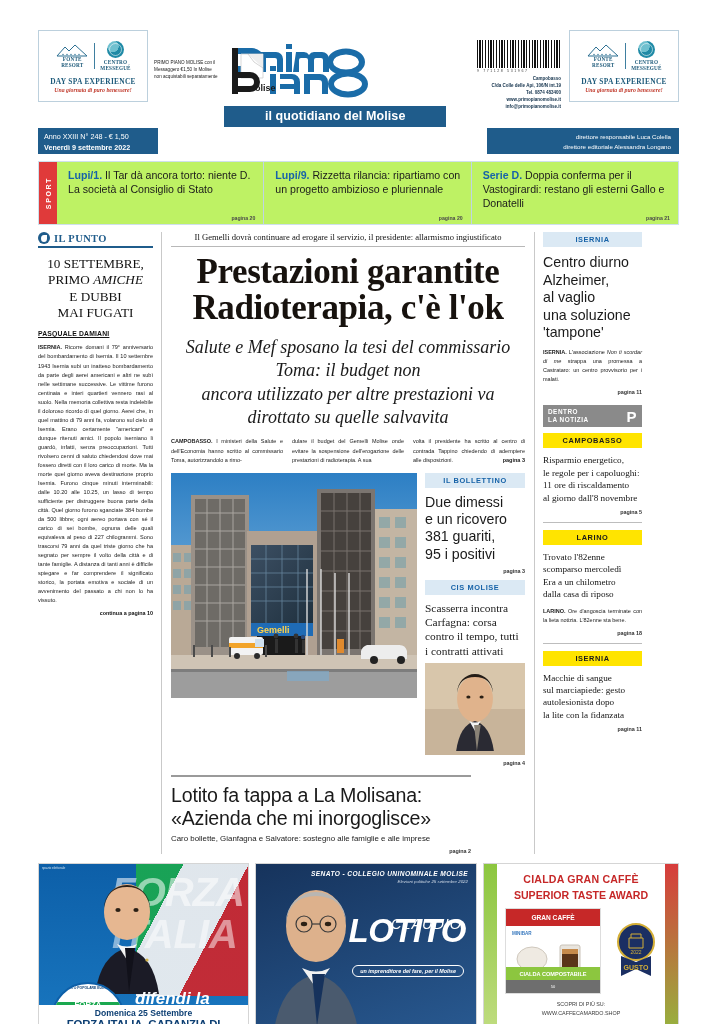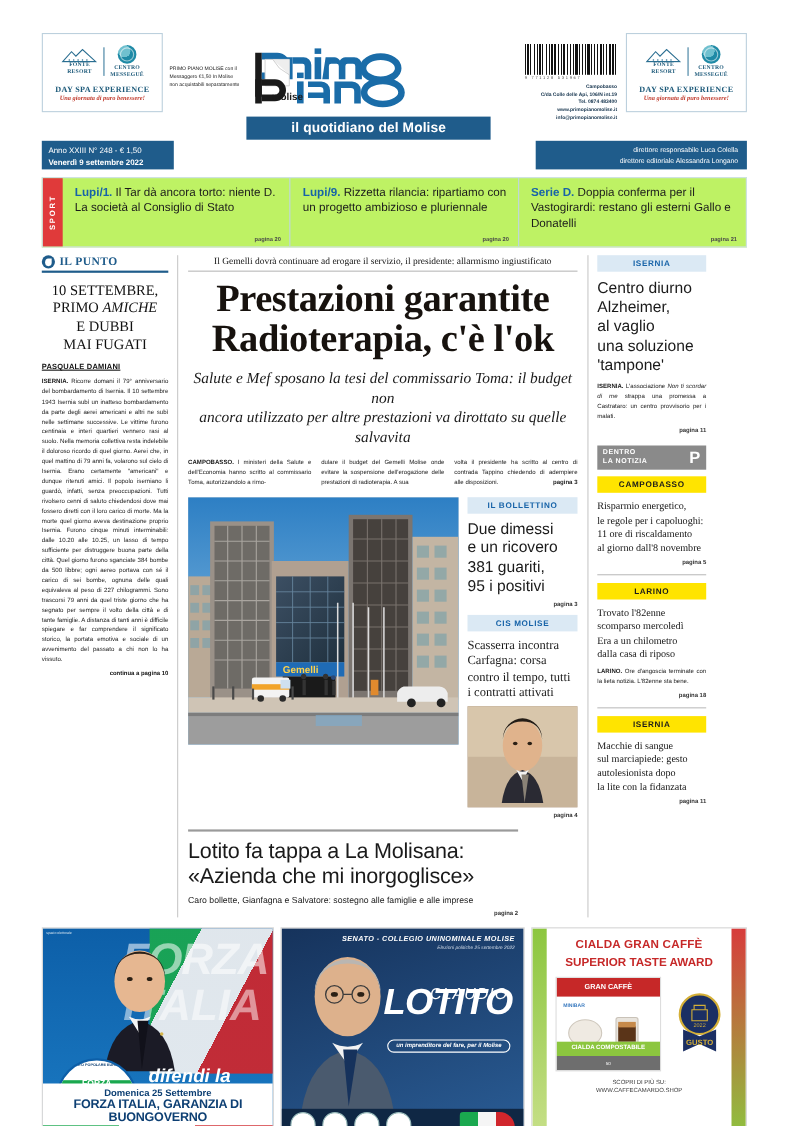--- a/index.html
+++ b/index.html
@@ -76,21 +76,21 @@
   .punto-title { font-family:"Liberation Serif", serif; font-size:13.2px; line-height:1.24; text-align:center; margin-top:8px; color:#111; }
   .punto-title i { font-style: italic; }
   .byline { font-size:6.8px; font-weight:bold; color:#111; text-decoration:underline; margin-top:9px; letter-spacing:.2px;}
   .punto-body { font-size:5.55px; line-height:1.63; text-align:justify; color:#1a1a1a; margin-top:6px; }
   .punto-body b { font-weight:bold; }
   .continua { font-size:5.4px; font-weight:bold; text-align:right; margin-top:5px; color:#111;}
 
   
   .kicker { font-family:"Liberation Serif", serif; font-size:8.6px; text-align:center; color:#111; border-bottom:1px solid #b8b8b8; padding-bottom:4px;}
   .headline { font-family:"Liberation Serif", serif; font-weight:bold; font-size:35px; line-height:1.04; text-align:center; color:#17120e; margin-top:7px; letter-spacing:-.4px;}
-  .subhead { font-family:"Liberation Serif", serif; font-style:italic; font-size:14px; line-height:1.3; text-align:center; color:#1a1a1a; margin-top:9px; }
+  .subhead { font-family:"Liberation Serif", serif; font-style:italic; font-size:18px; line-height:1.3; text-align:center; color:#1a1a1a; margin-top:9px; }
   .lead3 { display:flex; gap:9px; margin-top:8px; }
   .lead3 p { flex:1; font-size:5.5px; line-height:1.68; text-align:justify; color:#1a1a1a;}
   .lead3 p b { font-weight:bold; }
   .lead-pag { font-weight:bold; float:right; }
 
   .center-row { display:flex; gap:8px; margin-top:8px; }
   .photo-main { width: 246px; height: 225px; position:relative; overflow:hidden; background:#9fbcd4; }
   .mid-col { flex:1; }
 
   .boxhead { background:#dbe9f4; color:#1763a8; font-size:7.4px; font-weight:bold; text-align:center; letter-spacing:.6px; padding:3px 0;}

